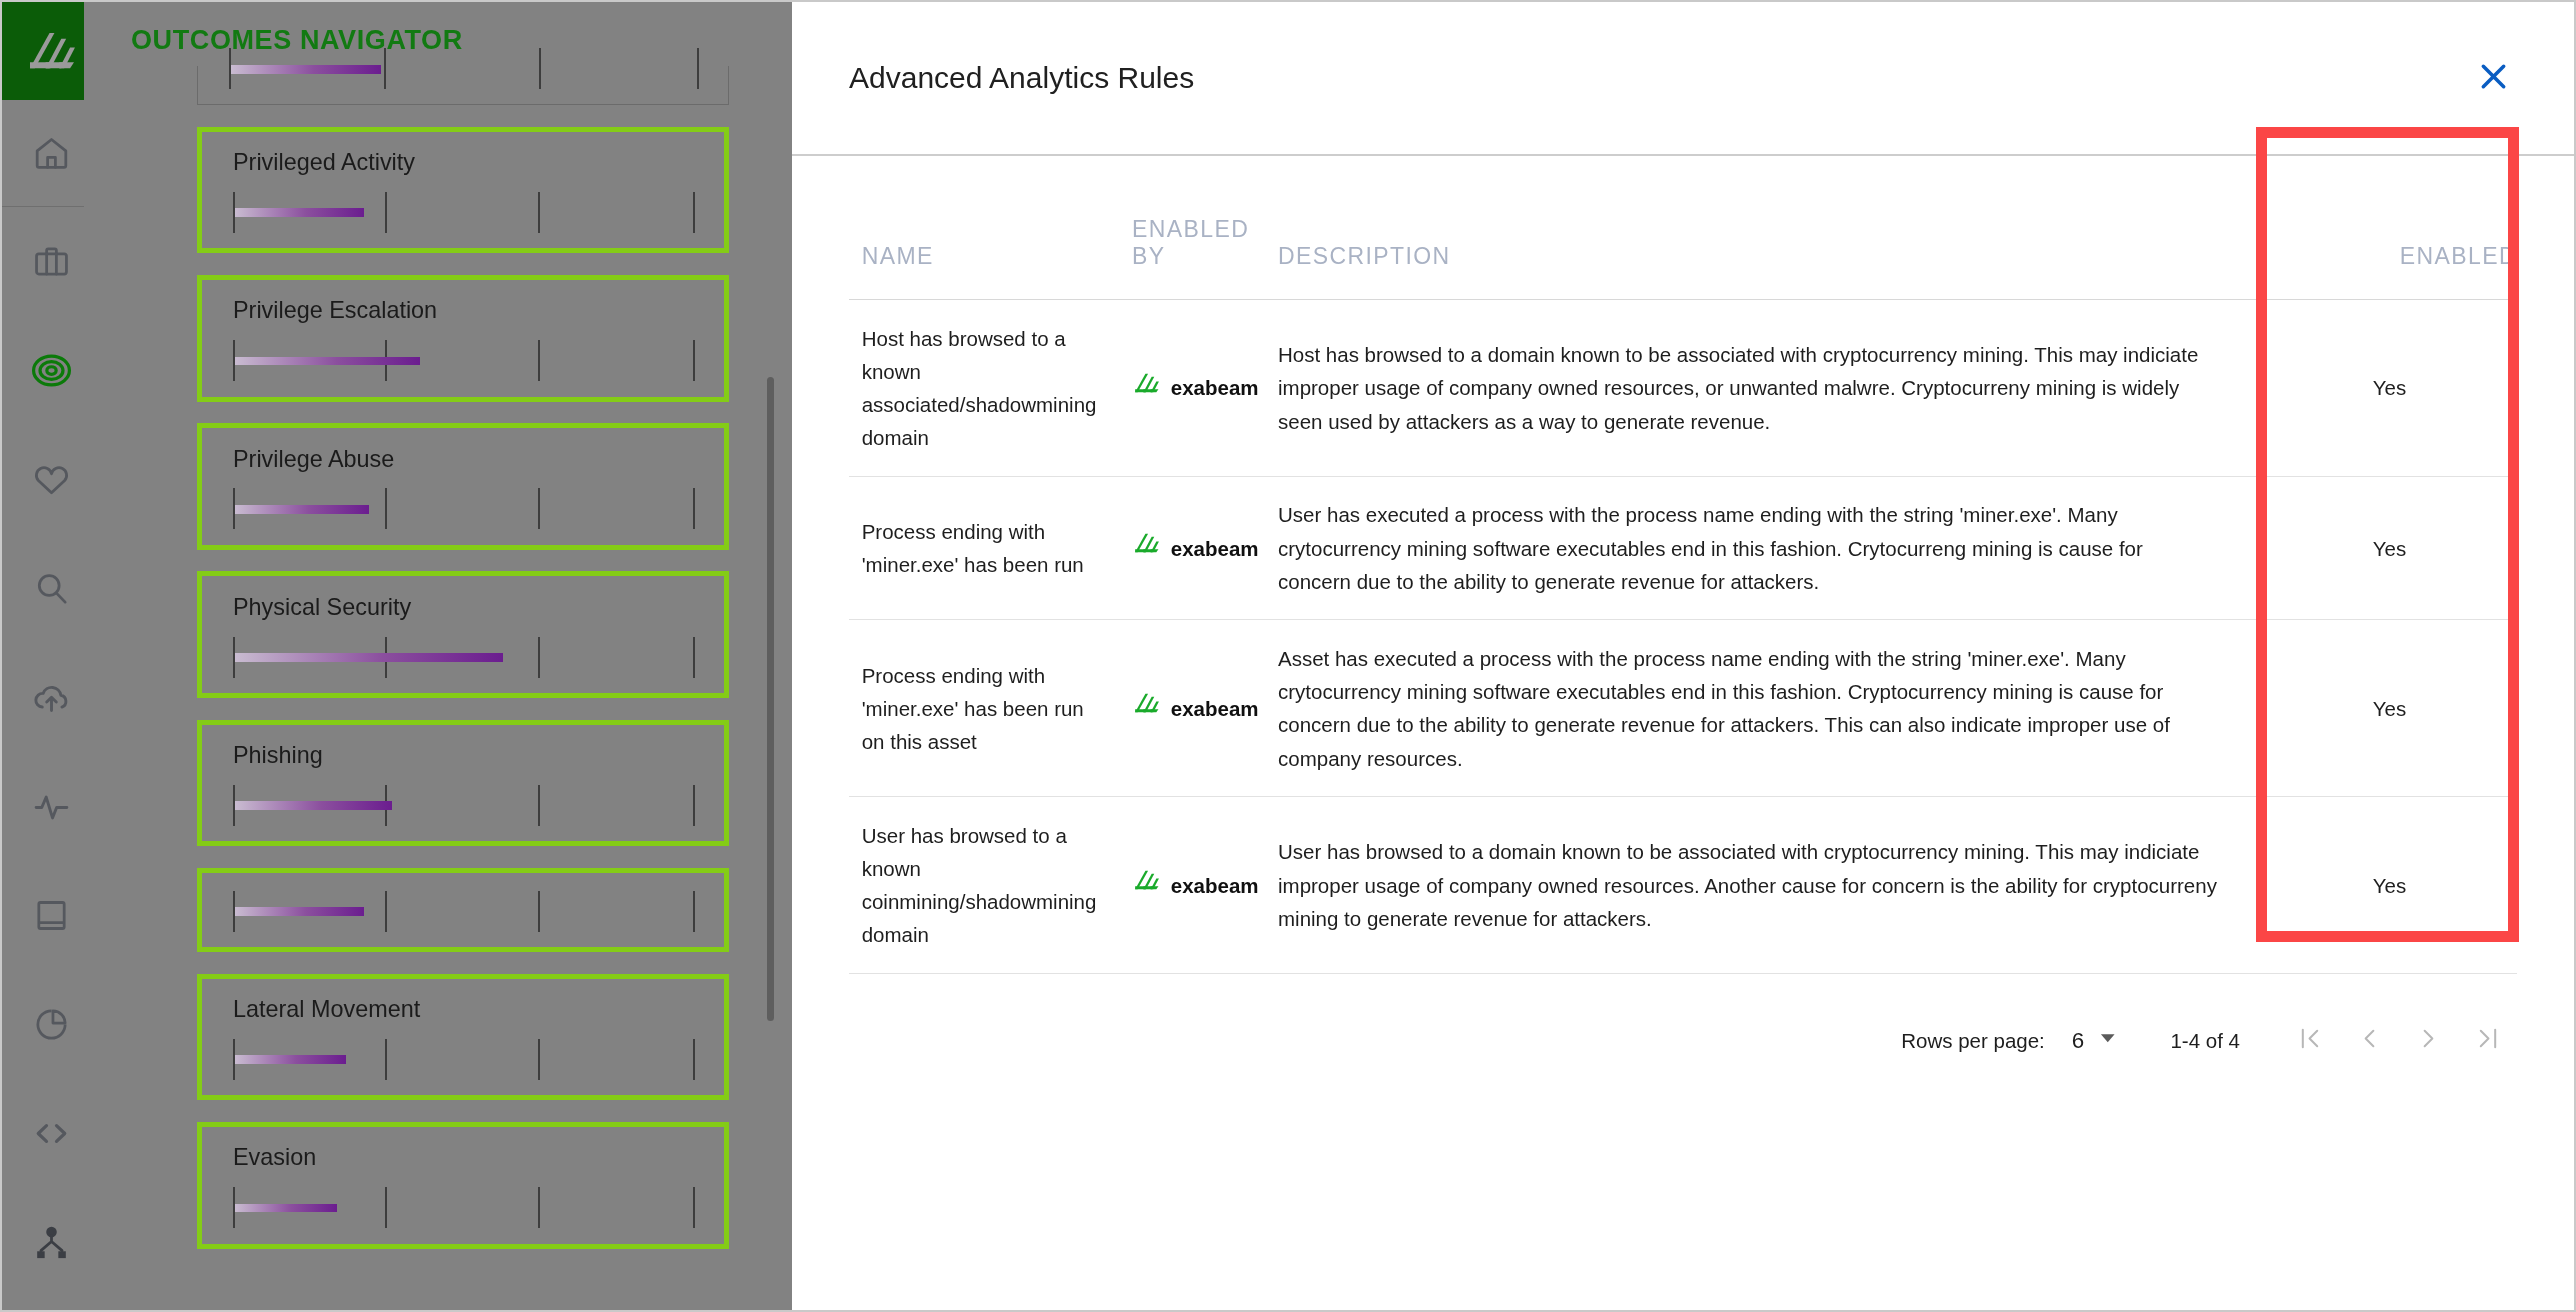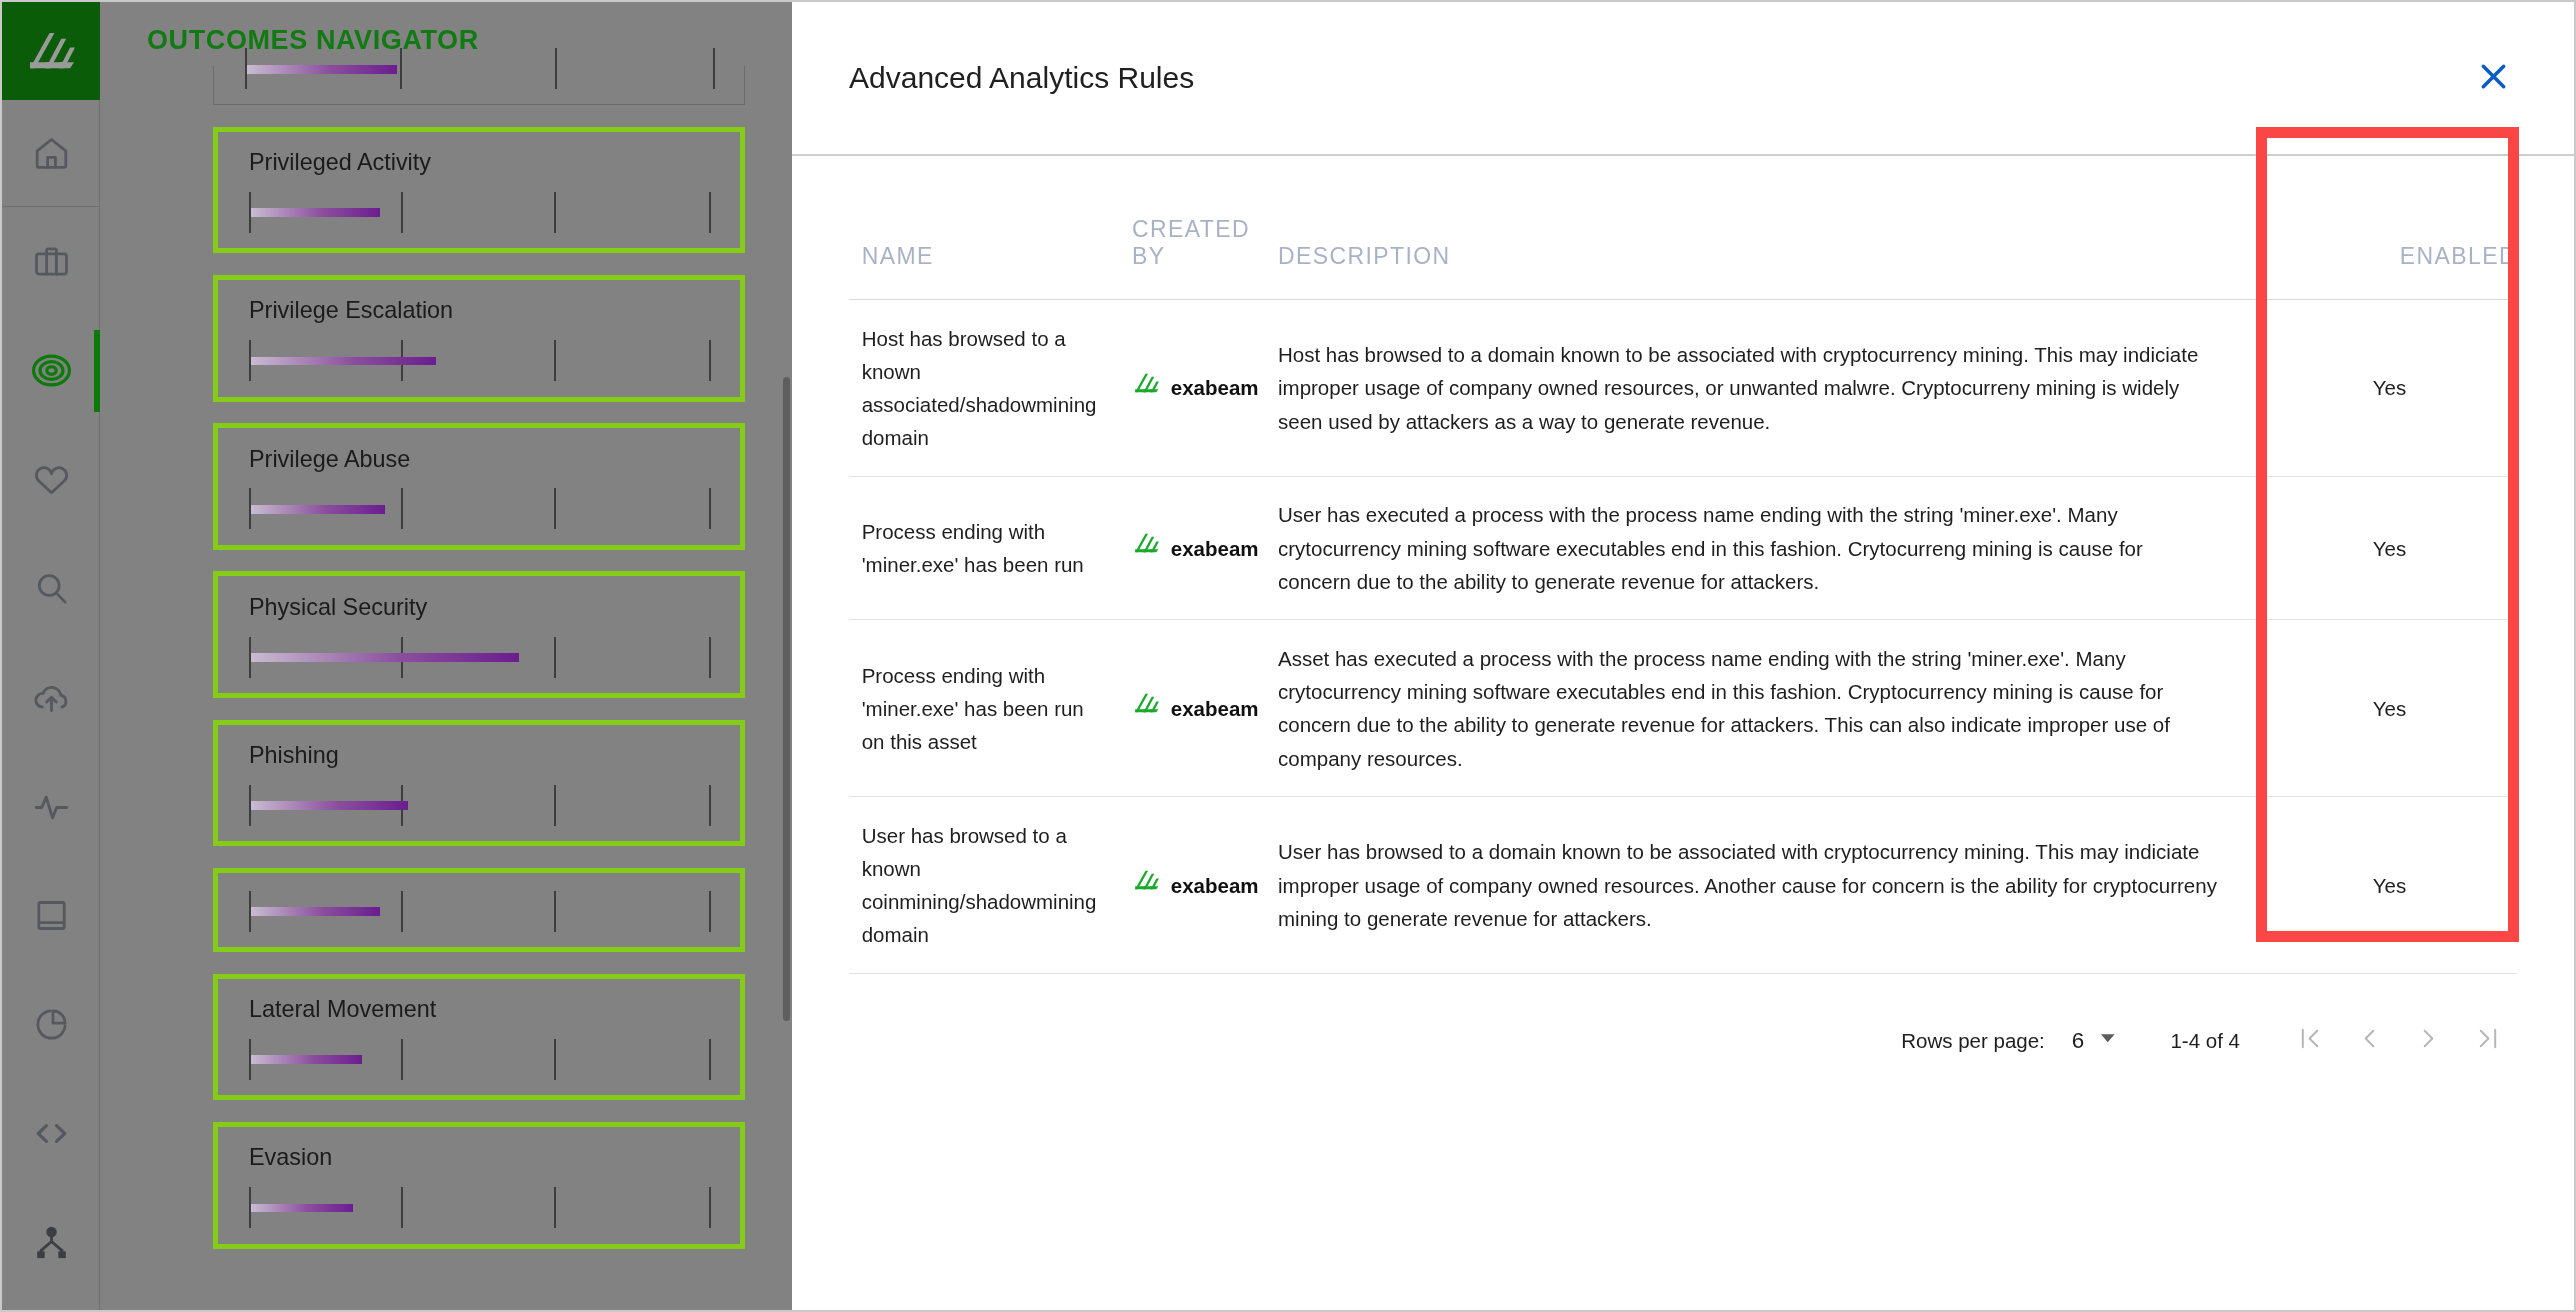--- a/index.html
+++ b/index.html
@@ -45,21 +45,21 @@
   .rail-sep {
     position:absolute; left:0; width:98px; height:1px; background:#6f6f6f;
   }
   .rail-active-bar {
     position:absolute; right:-1px; top:13.7px; width:6.8px; height:82px;
     background:#0b7a09;
   }
 
   
   #outcomes-panel {
-    position:absolute; left:98px; top:0; width:691px; height:100%;
+    position:absolute; left:82px; top:0; width:691px; height:100%;
     background:#828282;
     overflow:hidden;
   }
   #outcomes-title {
     color:#127a12;
     font-size:27px;
     font-weight:bold;
     letter-spacing:0.6px;
     padding:23.4px 0 0 47px;
   }
@@ -419,21 +419,21 @@
           </svg>
         </span>
       </div>
     </div>
 
     <div id="table-wrap">
       <table>
         <thead>
           <tr>
             <th class="col-name">NAME</th>
-            <th class="col-createdby">CREATED BY</th>
+            <th class="col-createdby">ENABLED BY</th>
             <th class="col-desc">DESCRIPTION</th>
             <th class="col-enabled">ENABLED</th>
           </tr>
         </thead>
         <tbody id="rules-body">
             <tr>
               <td class="c-name">Host has browsed to a known associated/shadowmining domain</td>
               <td class="c-author">
                 <span class="author">
                   <span><svg width="29" height="25" viewBox="0 0 56 46" aria-hidden="true">

